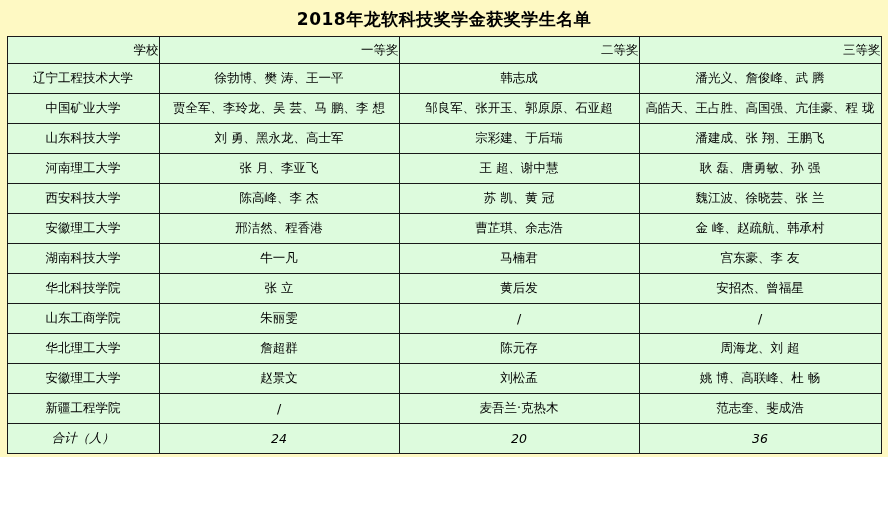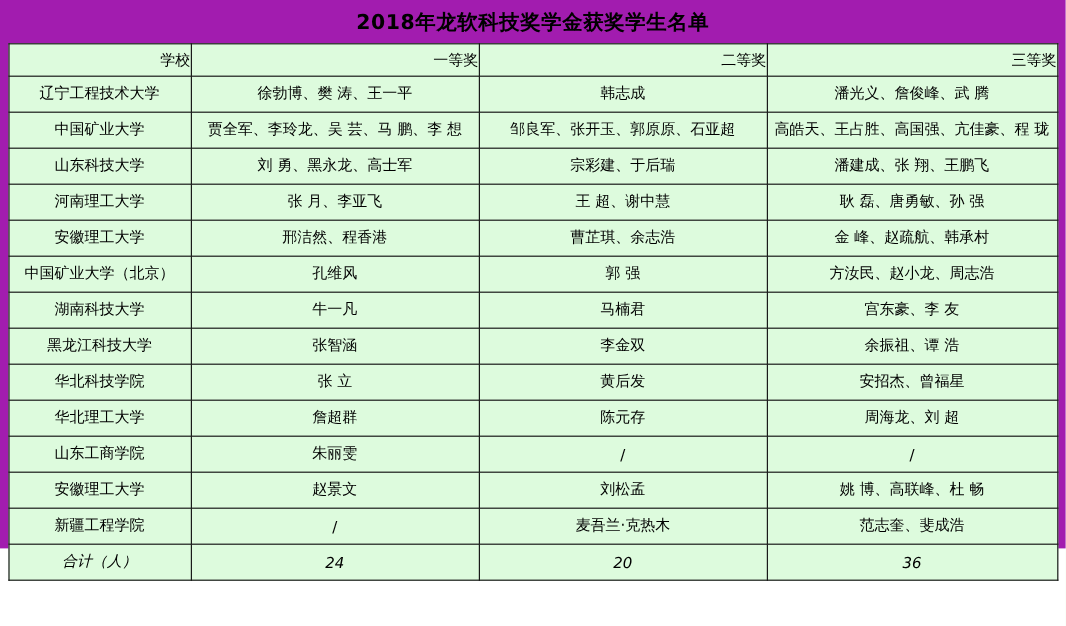--- a/index.html
+++ b/index.html
@@ -9,21 +9,21 @@
   }
   body {
     width: 888px;
     height: 522px;
     font-family: "DejaVu Sans", "Liberation Sans", sans-serif;
     overflow: hidden;
   }
   #page {
     width: 888px;
     height: 457px;
-    background: #a21caf;
+    background: #fef9c3;
     box-sizing: border-box;
     position: relative;
   }
   #title {
     width: 100%;
     text-align: center;
     font-size: 17px;
     font-weight: bold;
     color: #000000;
     padding-top: 8px;
@@ -109,60 +109,54 @@
         <td>宗彩建、于后瑞</td>
         <td>潘建成、张  翔、王鹏飞</td>
       </tr>
       <tr>
         <td>河南理工大学</td>
         <td>张  月、李亚飞</td>
         <td>王  超、谢中慧</td>
         <td>耿  磊、唐勇敏、孙  强</td>
       </tr>
       <tr>
+        <td>西安科技大学</td>
+        <td>陈高峰、李  杰</td>
+        <td>苏  凯、黄  冠</td>
+        <td>魏江波、徐晓芸、张  兰</td>
+      </tr>
+      <tr>
         <td>安徽理工大学</td>
         <td>邢洁然、程香港</td>
         <td>曹芷琪、余志浩</td>
         <td>金  峰、赵疏航、韩承村</td>
-      </tr>
-      <tr>
-        <td>中国矿业大学（北京）</td>
-        <td>孔维风</td>
-        <td>郭  强</td>
-        <td>方汝民、赵小龙、周志浩</td>
       </tr>
       <tr>
         <td>湖南科技大学</td>
         <td>牛一凡</td>
         <td>马楠君</td>
         <td>宫东豪、李  友</td>
       </tr>
       <tr>
-        <td>黑龙江科技大学</td>
-        <td>张智涵</td>
-        <td>李金双</td>
-        <td>余振祖、谭  浩</td>
-      </tr>
-      <tr>
         <td>华北科技学院</td>
         <td>张  立</td>
         <td>黄后发</td>
         <td>安招杰、曾福星</td>
       </tr>
       <tr>
+        <td>山东工商学院</td>
+        <td>朱丽雯</td>
+        <td>/</td>
+        <td>/</td>
+      </tr>
+      <tr>
         <td>华北理工大学</td>
         <td>詹超群</td>
         <td>陈元存</td>
         <td>周海龙、刘  超</td>
-      </tr>
-      <tr>
-        <td>山东工商学院</td>
-        <td>朱丽雯</td>
-        <td>/</td>
-        <td>/</td>
       </tr>
       <tr>
         <td>安徽理工大学</td>
         <td>赵景文</td>
         <td>刘松孟</td>
         <td>姚  博、高联峰、杜  畅</td>
       </tr>
       <tr>
         <td>新疆工程学院</td>
         <td>/</td>

